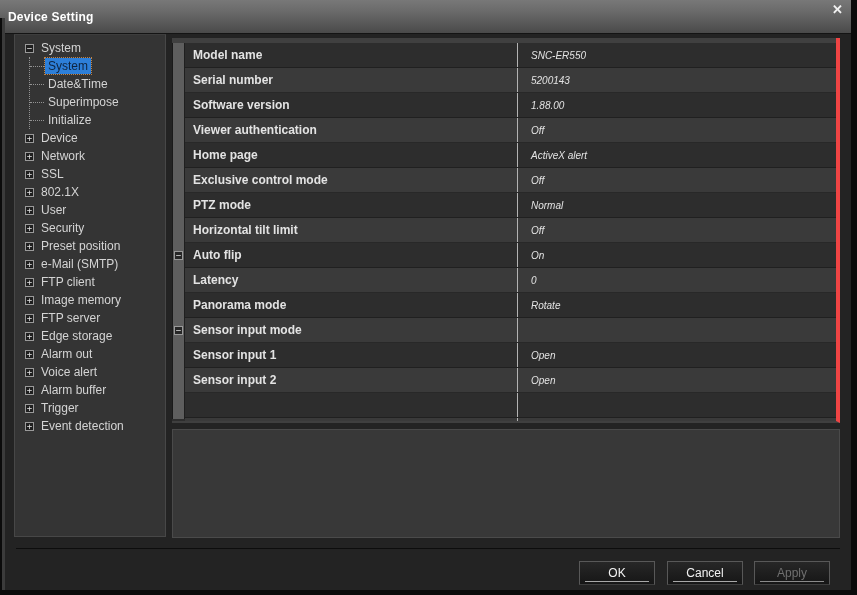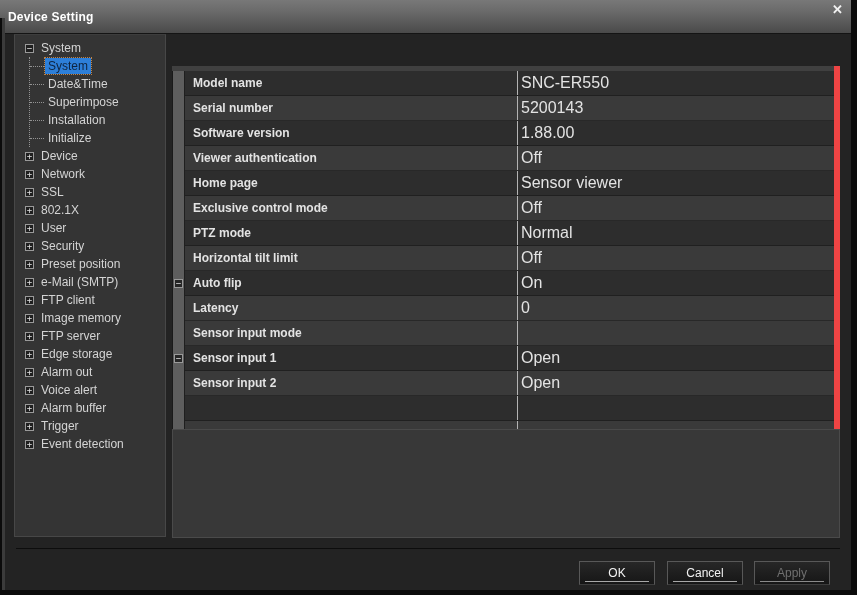--- a/index.html
+++ b/index.html
@@ -30,37 +30,37 @@
     color:#e0e0e0;font-size:9px;line-height:7px;text-align:center;margin-right:7px;
     font-family:"DejaVu Sans Mono",monospace;}
   .tree-children{margin-left:14px;border-left:1px dotted #949494;}
   .tree-child{height:18px;display:flex;align-items:center;color:#d4d4d4;font-size:12px;}
   .tree-child::before{content:"";width:14px;height:0;border-top:1px dotted #949494;}
   .tree-child-label{padding:1px 3px;margin-left:1px;}
   .tree-child-label.selected{background:#2d7fd9;color:#0e2440;outline:1px dotted #c08245;}
 
   
   .prop-table{position:absolute;left:172px;top:38px;width:668px;height:385px;
-    background:#2d2d2d;border-right:6px solid #ef4444;border-bottom:2px solid #3f3f3f;margin-top:28px;}
+    background:#2d2d2d;border-right:4px solid #ef4444;border-bottom:2px solid #3f3f3f;}
   .prop-header{height:5px;background:#404040;}
   .prop-body{position:relative;height:378px;overflow:hidden;}
   .prop-gutter{position:absolute;left:0;top:0;bottom:2px;width:13px;background:#5e5e5e;
     border-left:1px solid #1a1a1a;border-right:1px solid #1f1f1f;}
   .grid-toggle{position:absolute;left:2px;width:9px;height:9px;background:#262626;
     border:1px solid #9a9a9a;color:#e0e0e0;font-size:9px;line-height:7px;text-align:center;
     font-family:"DejaVu Sans Mono",monospace;}
   .prop-rows{margin-left:13px;}
   .prop-row{height:25px;display:flex;align-items:center;border-bottom:1px solid rgba(10,10,10,.35);}
   .prop-row.dark{background:#2d2d2d;}
   .prop-row.light{background:#3a3a3a;justify-content:flex-end;}
   .prop-label{width:332px;min-width:332px;padding-left:8px;font-size:12px;font-weight:bold;color:#e3e3e3;
     align-self:stretch;display:flex;align-items:center;}
   .prop-row.indent .prop-label{}
-  .prop-value{flex:1;align-self:stretch;display:flex;align-items:center;padding-left:3px;
-    font-size:16px;color:#e3e3e3;border-left:1px solid #b3b3b3;}
+  .prop-value{flex:1;align-self:stretch;display:flex;align-items:center;padding-left:13px;
+    font-size:10px;color:#e3e3e3;border-left:1px solid #b3b3b3;font-style:italic;}
 
   
   .desc-panel{position:absolute;left:172px;top:429px;width:668px;height:109px;
     background:#383838;border:1px solid #4a4a4a;}
 
   
   .divider{position:absolute;left:16px;top:548px;width:824px;height:1px;background:#0d0d0d;}
   .btn{position:absolute;top:561px;width:76px;height:24px;background:linear-gradient(#272727,#161616);
     border:1px solid #585858;border-bottom-color:#3c3c3c;color:#f2f2f2;font-size:12px;font-weight:normal;
     display:flex;align-items:center;justify-content:center;cursor:default;}
@@ -93,23 +93,20 @@
         <div class="tree-child">
           <span class="tree-child-label selected">System</span>
         </div>
         <div class="tree-child">
           <span class="tree-child-label">Date&amp;Time</span>
         </div>
         <div class="tree-child">
           <span class="tree-child-label">Superimpose</span>
         </div>
         <div class="tree-child">
-          <span class="tree-child-label">Installation</span>
-        </div>
-        <div class="tree-child">
           <span class="tree-child-label">Initialize</span>
         </div>
       </div>
       <div class="tree-row">
         <span class="tree-toggle">+</span>
         <span>Device</span>
       </div>
       <div class="tree-row">
         <span class="tree-toggle">+</span>
         <span>Network</span>
@@ -192,41 +189,45 @@
           <div class="prop-row dark">
             <div class="prop-label">Software version</div>
             <div class="prop-value">1.88.00</div>
           </div>
           <div class="prop-row light">
             <div class="prop-label">Viewer authentication</div>
             <div class="prop-value">Off</div>
           </div>
           <div class="prop-row dark">
             <div class="prop-label">Home page</div>
-            <div class="prop-value">Sensor viewer</div>
+            <div class="prop-value">ActiveX alert</div>
           </div>
           <div class="prop-row light">
             <div class="prop-label">Exclusive control mode</div>
             <div class="prop-value">Off</div>
           </div>
           <div class="prop-row dark">
             <div class="prop-label">PTZ mode</div>
             <div class="prop-value">Normal</div>
           </div>
           <div class="prop-row light">
             <div class="prop-label">Horizontal tilt limit</div>
             <div class="prop-value">Off</div>
           </div>
           <div class="prop-row dark">
             <div class="prop-label">Auto flip</div>
             <div class="prop-value">On</div>
           </div>
           <div class="prop-row light indent">
             <div class="prop-label">Latency</div>
             <div class="prop-value">0</div>
+          </div>
+          <div class="prop-row dark">
+            <div class="prop-label">Panorama mode</div>
+            <div class="prop-value">Rotate</div>
           </div>
           <div class="prop-row light">
             <div class="prop-label">Sensor input mode</div>
             <div class="prop-value"></div>
           </div>
           <div class="prop-row dark indent">
             <div class="prop-label">Sensor input 1</div>
             <div class="prop-value">Open</div>
           </div>
           <div class="prop-row light indent">

